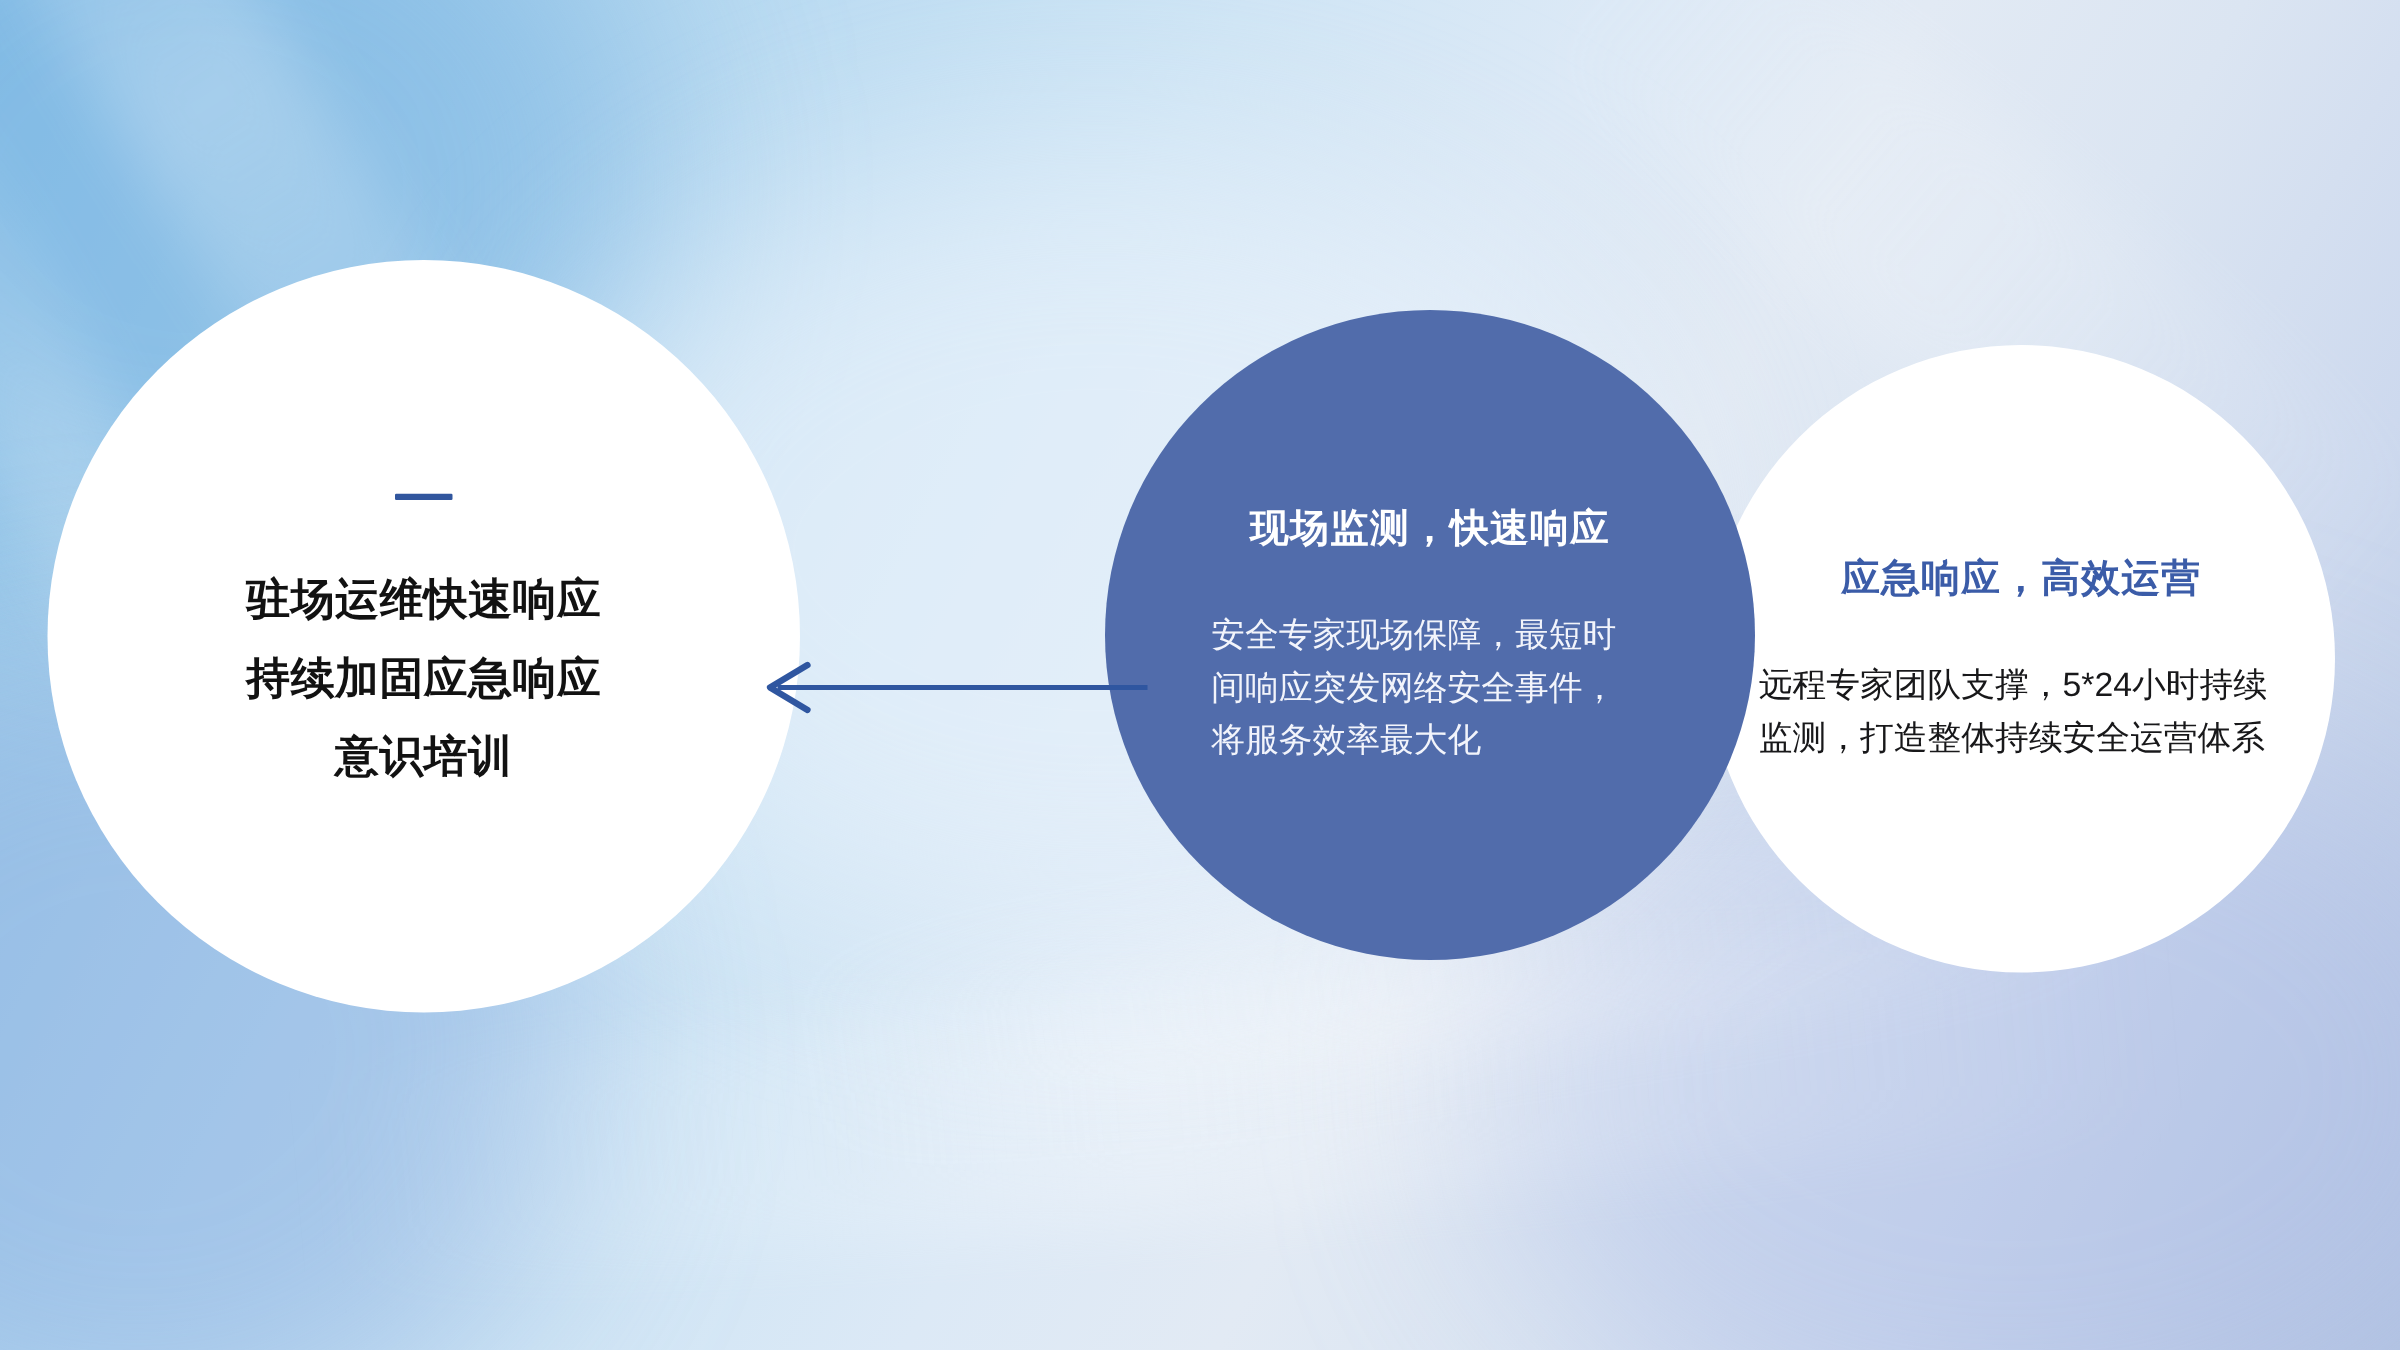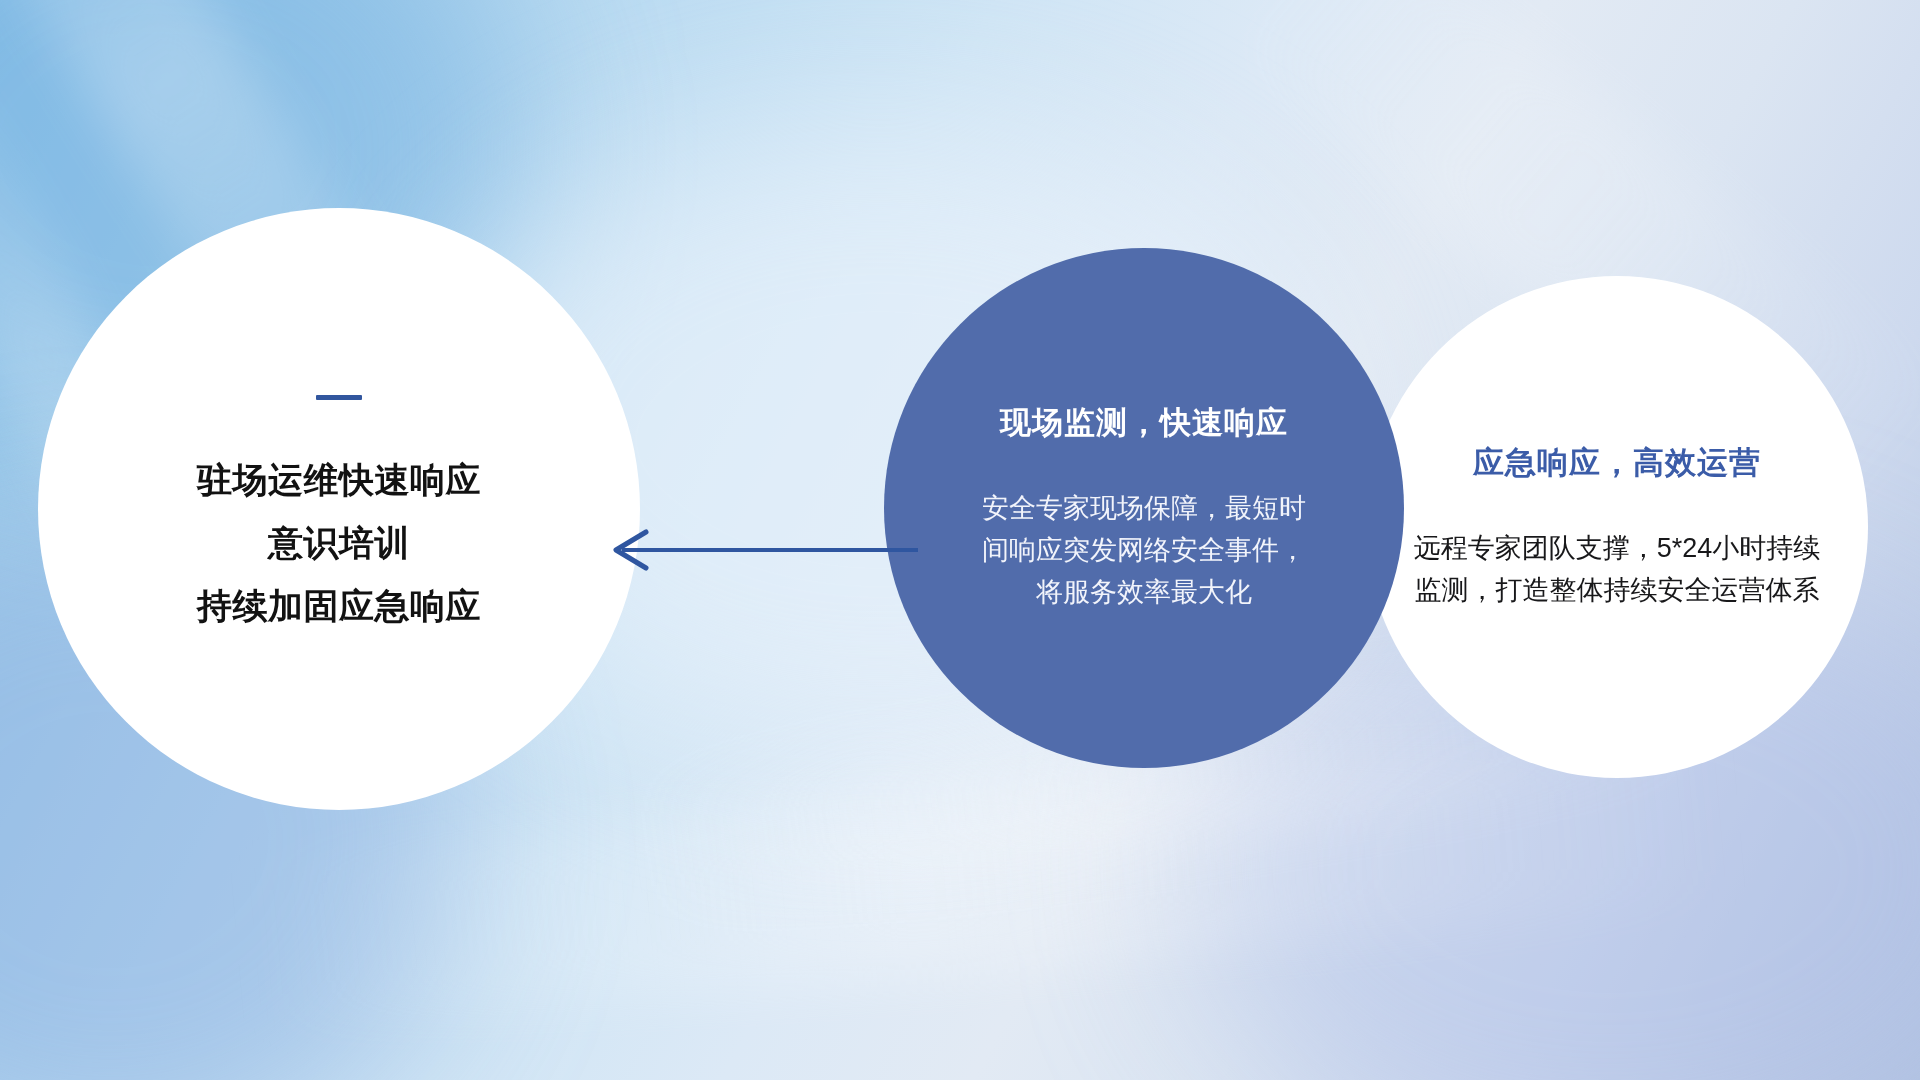--- a/index.html
+++ b/index.html
@@ -55,21 +55,20 @@
 
   
   .circle {
     position: absolute;
     border-radius: 50%;
     box-sizing: border-box;
     display: flex;
     flex-direction: column;
     align-items: center;
     justify-content: center;
-    text-align: center;
   }
 
   #circle-left {
     left: 38px;
     top: 208px;
     width: 602px;
     height: 602px;
     background: #ffffff;
     z-index: 4;
   }
@@ -171,27 +170,27 @@
   <div class="streak streak-d"></div>
   <div class="streak streak-e"></div>
 
   <div id="circle-left" class="circle">
     <div class="accent-dash"></div>
     <div class="left-lines">
       <div class="left-row">
         <span>驻场运维</span>
         <span>快速响应</span>
       </div>
-      <div class="left-row single">
-        <span>意识培训</span>
-      </div>
       <div class="left-row">
         <span>持续加固</span>
         <span>应急响应</span>
       </div>
+      <div class="left-row single">
+        <span>意识培训</span>
+      </div>
     </div>
   </div>
 
   <div id="circle-right" class="circle">
     <div class="card-title">应急响应，高效运营</div>
     <div class="card-body">远程专家团队支撑，5*24小时持续监测，打造整体持续安全运营体系</div>
   </div>
 
   <div id="circle-middle" class="circle">
     <div class="card-title">现场监测，快速响应</div>

